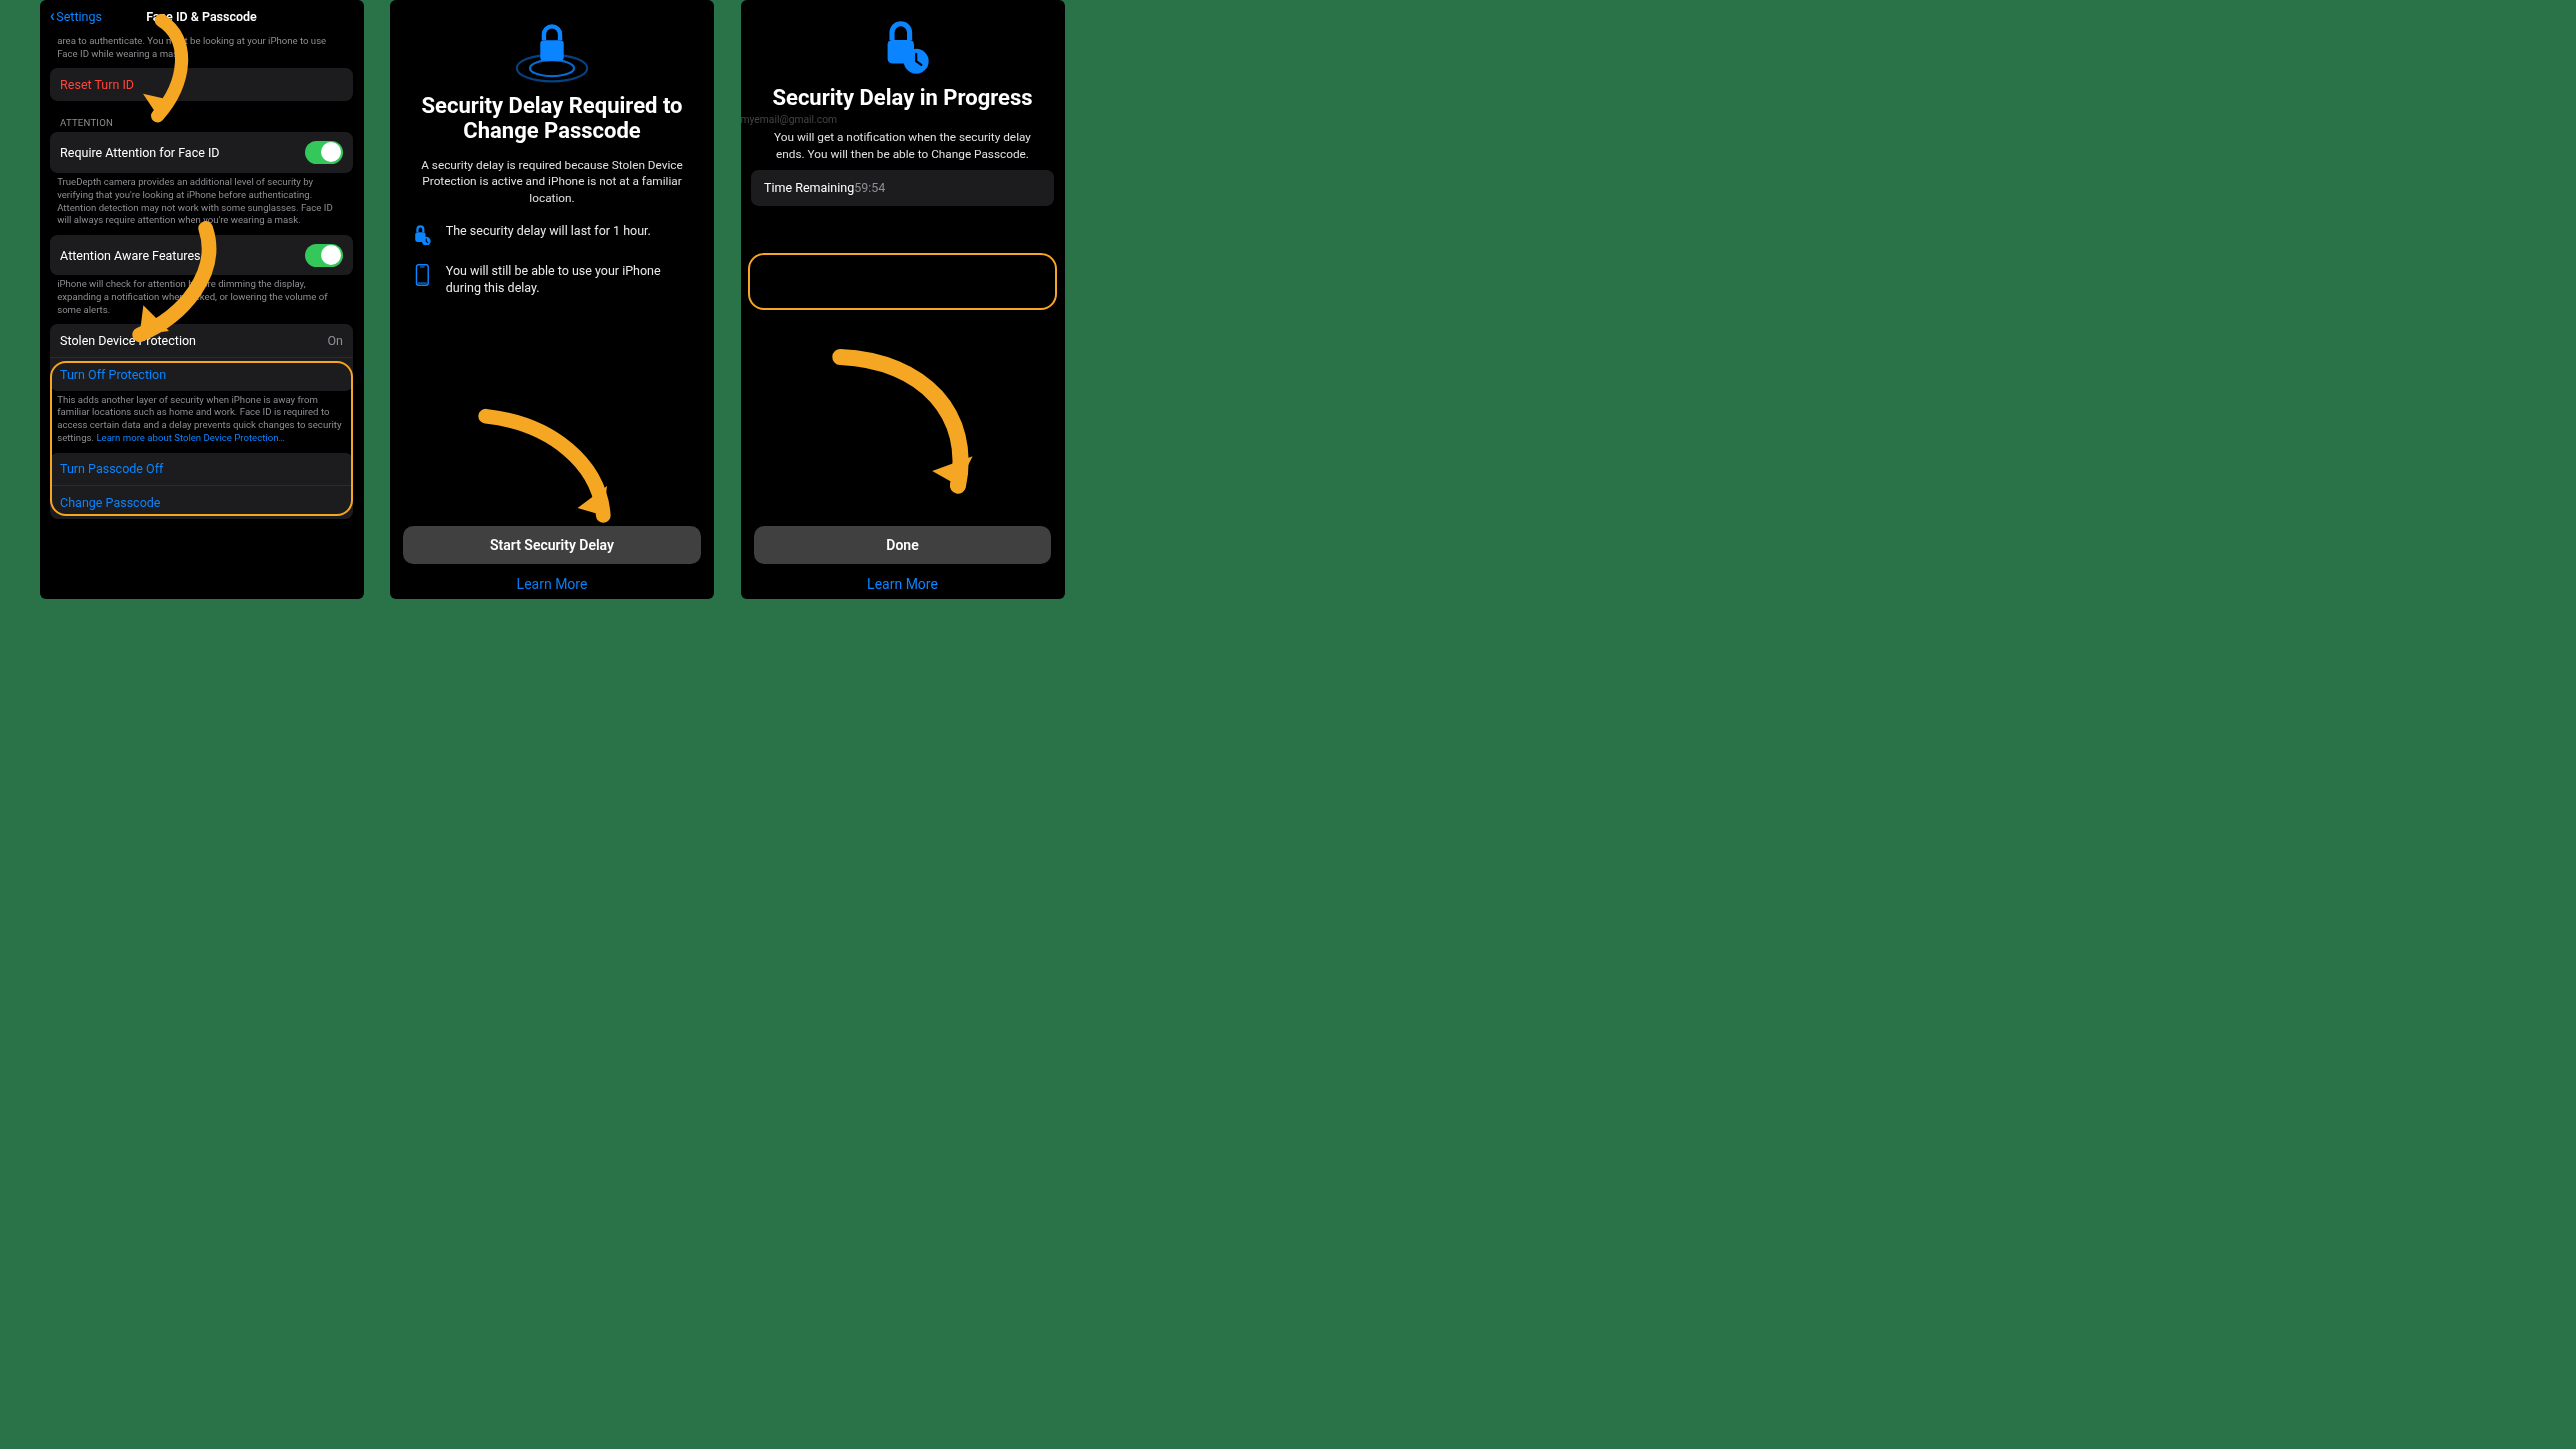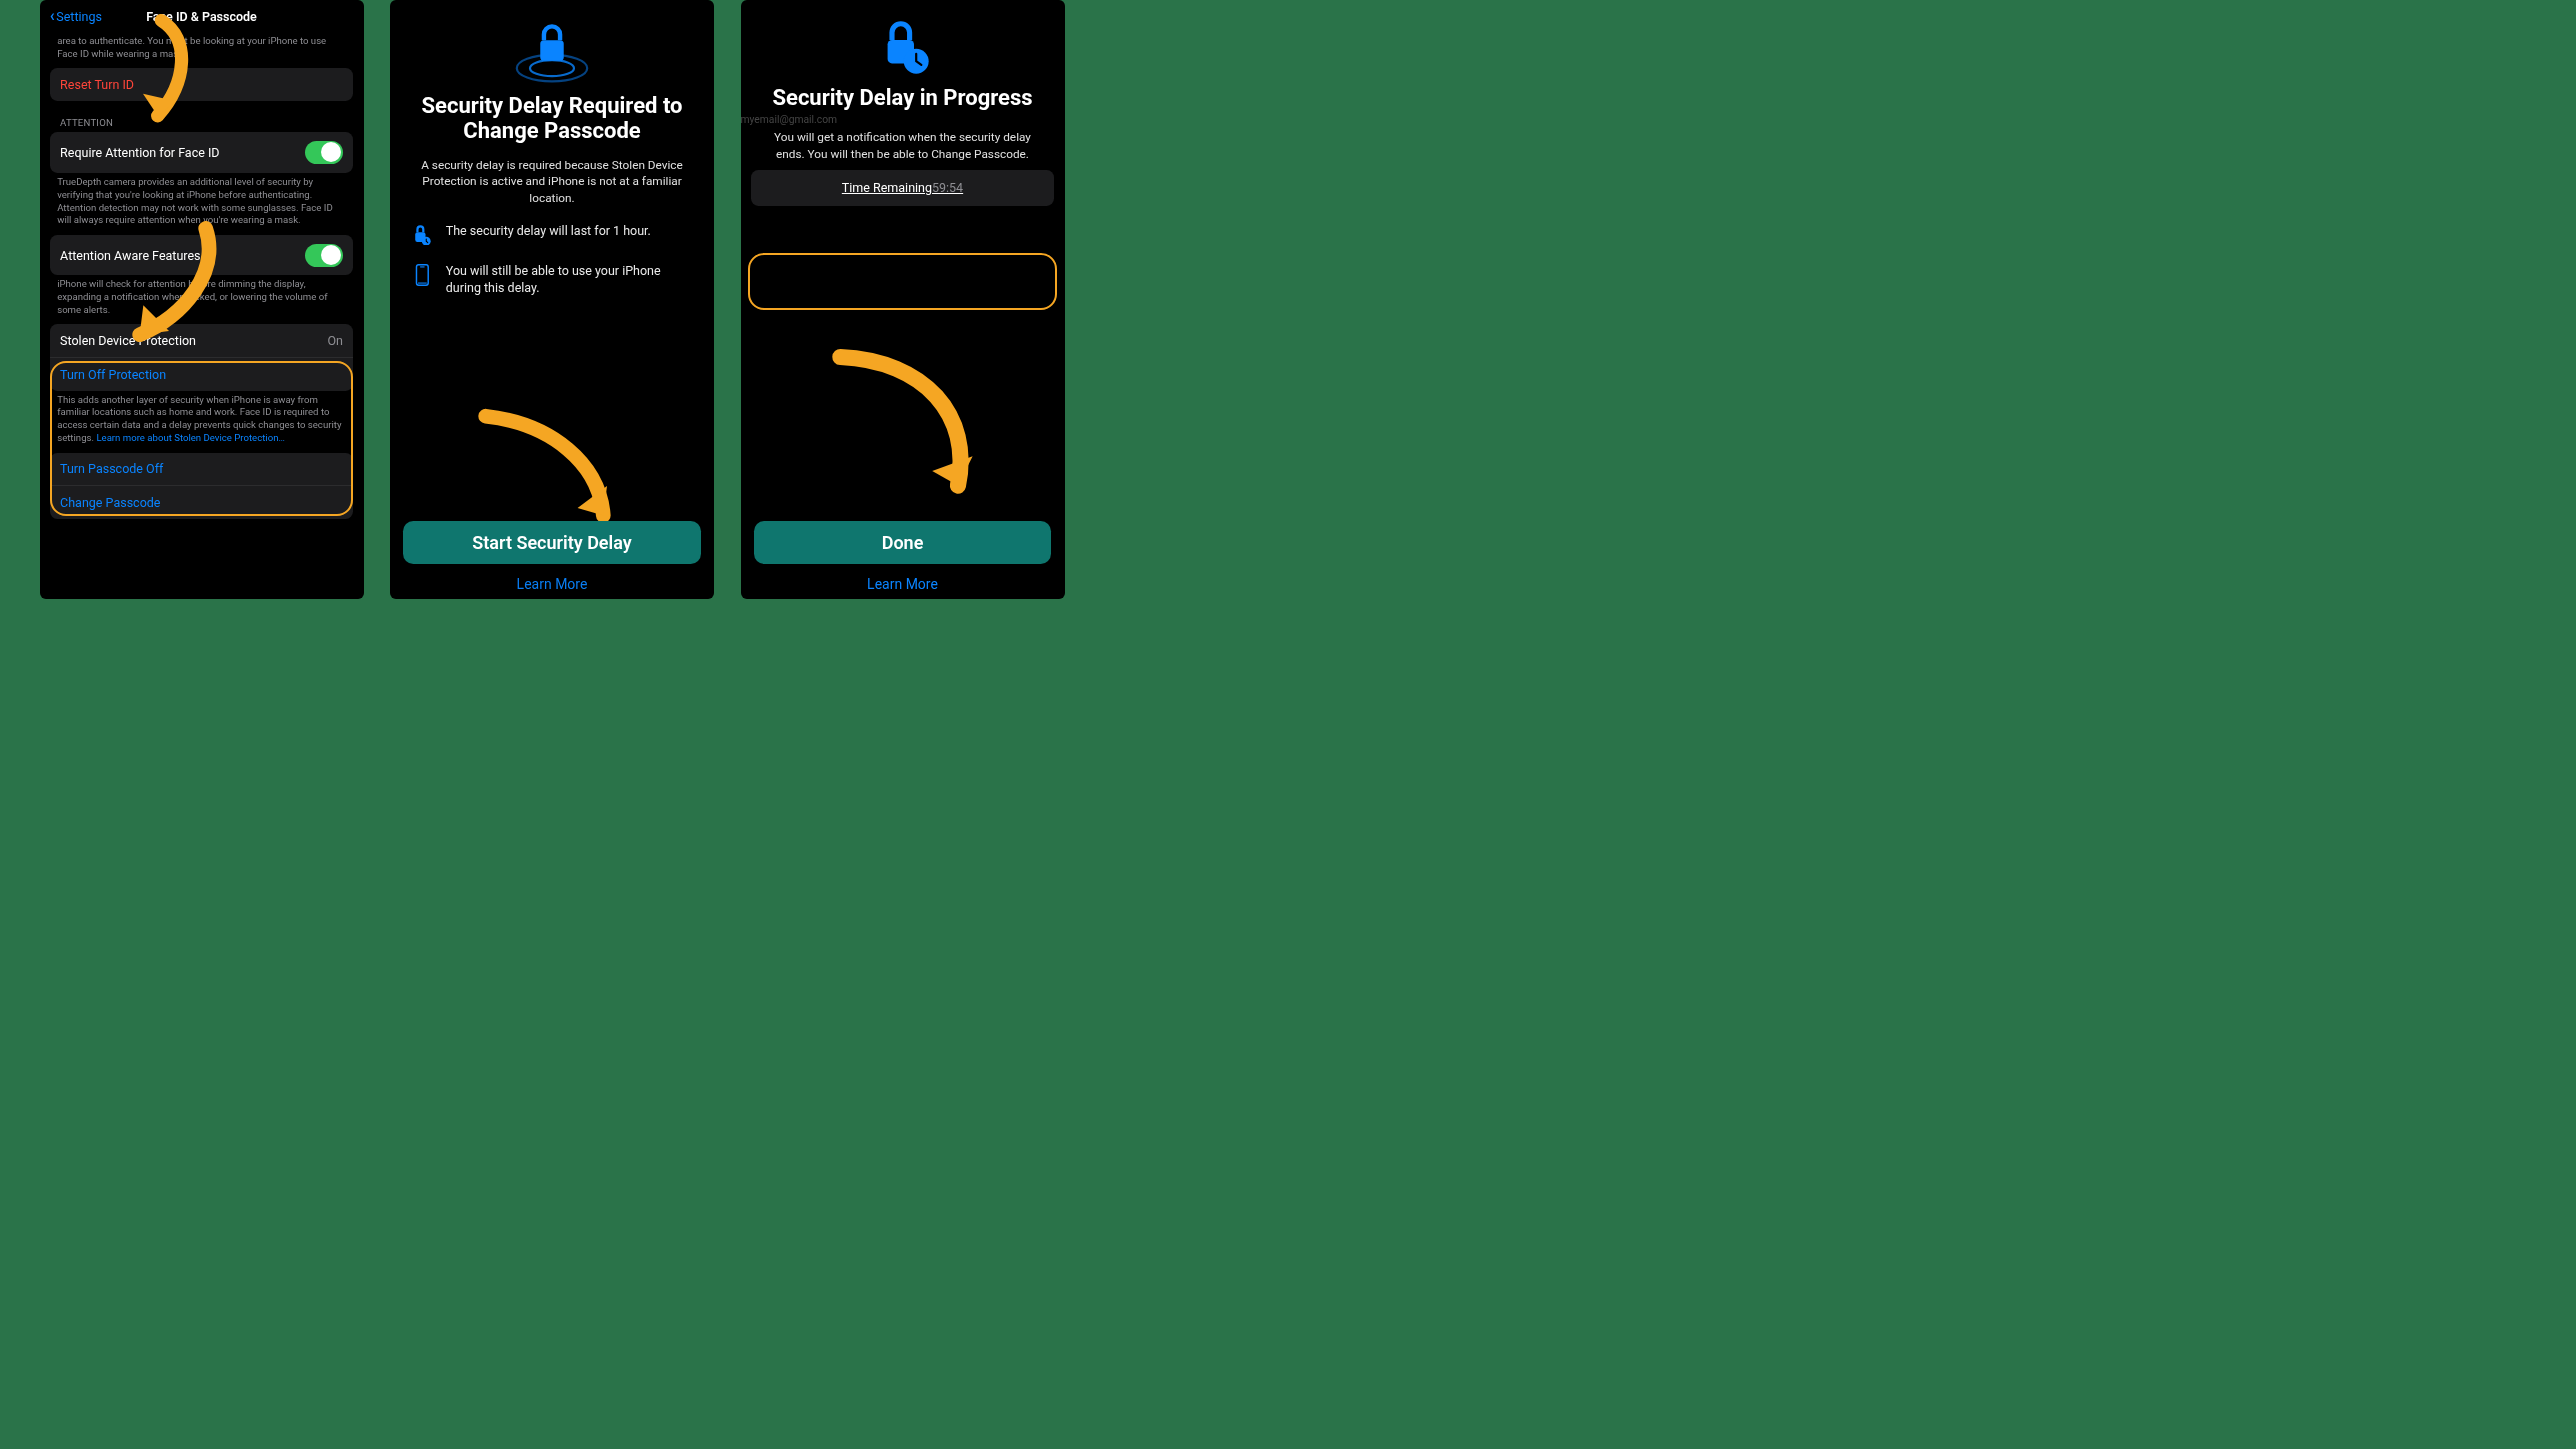--- a/index.html
+++ b/index.html
@@ -68,27 +68,26 @@
   .big-title { font-size:22px; font-weight:700; text-align:center; line-height:1.15; padding:0 17.7px 13.2px;}
   .sub-text { color:#e0e0e0; font-size:11.8px; text-align:center; padding:0 22px 8px; line-height:1.4;}
 
   .info-rows { padding: 0 22px; }
   .info-row { display:flex; align-items:flex-start; gap:13.2px; padding:8.8px 0; }
   .info-row .ic { width:20.6px; flex-shrink:0; display:flex; justify-content:center; padding-top:1.5px;}
   .info-row .tx { font-size:12.5px; line-height:1.35; color:#eaeaea; }
 
   .time-box {
     background:#1c1c1e; border-radius:7.4px; margin: 0 10.3px;
-    padding: 10.3px 13.2px; display:flex; justify-content:center;
+    padding: 10.3px 13.2px; display:flex; justify-content:flex-start;
     font-size:12.5px;
-    text-decoration:underline;
   }
 
   .big-btn {
-    background:#0f766e; color:#fff; font-size:18px; font-weight:600;
+    background:#404040; color:#fff; font-size:14px; font-weight:600;
     text-align:center; border-radius:10.3px; padding:11px 0;
     margin: 0 13.2px; cursor:pointer;
   }
   .learn-more { color:#0a84ff; text-align:center; font-size:14px; padding-top:11.8px; cursor:pointer;}
 
 </style>
 </head>
 <body>
 
 <div class="phone">

